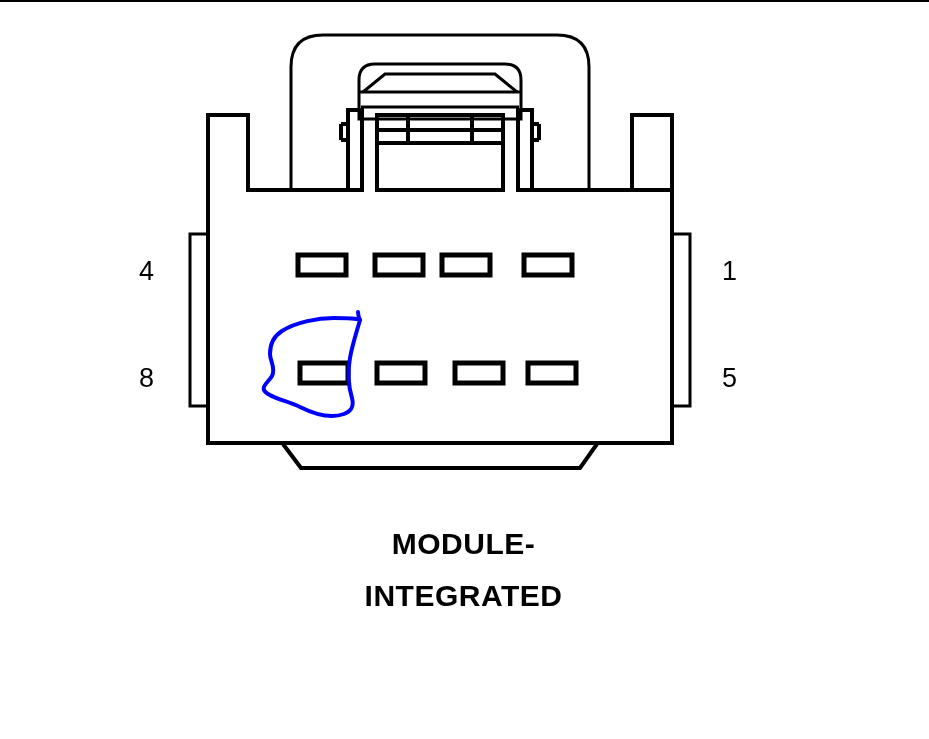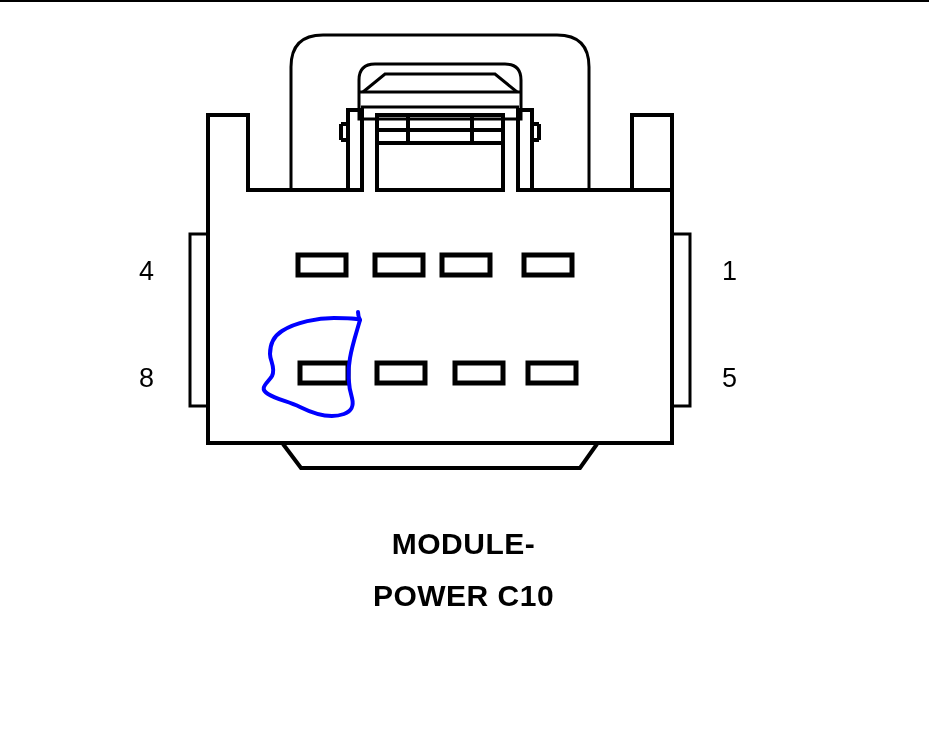--- a/index.html
+++ b/index.html
@@ -189,16 +189,16 @@
   <div class="pin-label" id="pin-label-4">4</div>
 
   <div class="pin-label" id="pin-label-8">8</div>
 
   <div class="pin-label" id="pin-label-1">1</div>
 
   <div class="pin-label" id="pin-label-5">5</div>
 
   <div id="caption">
     <div class="caption-line">MODULE-</div>
-    <div class="caption-line">POWER C10</div>
+    <div class="caption-line">INTEGRATED</div>
   </div>
 
 </div>
 
 </body></html>

